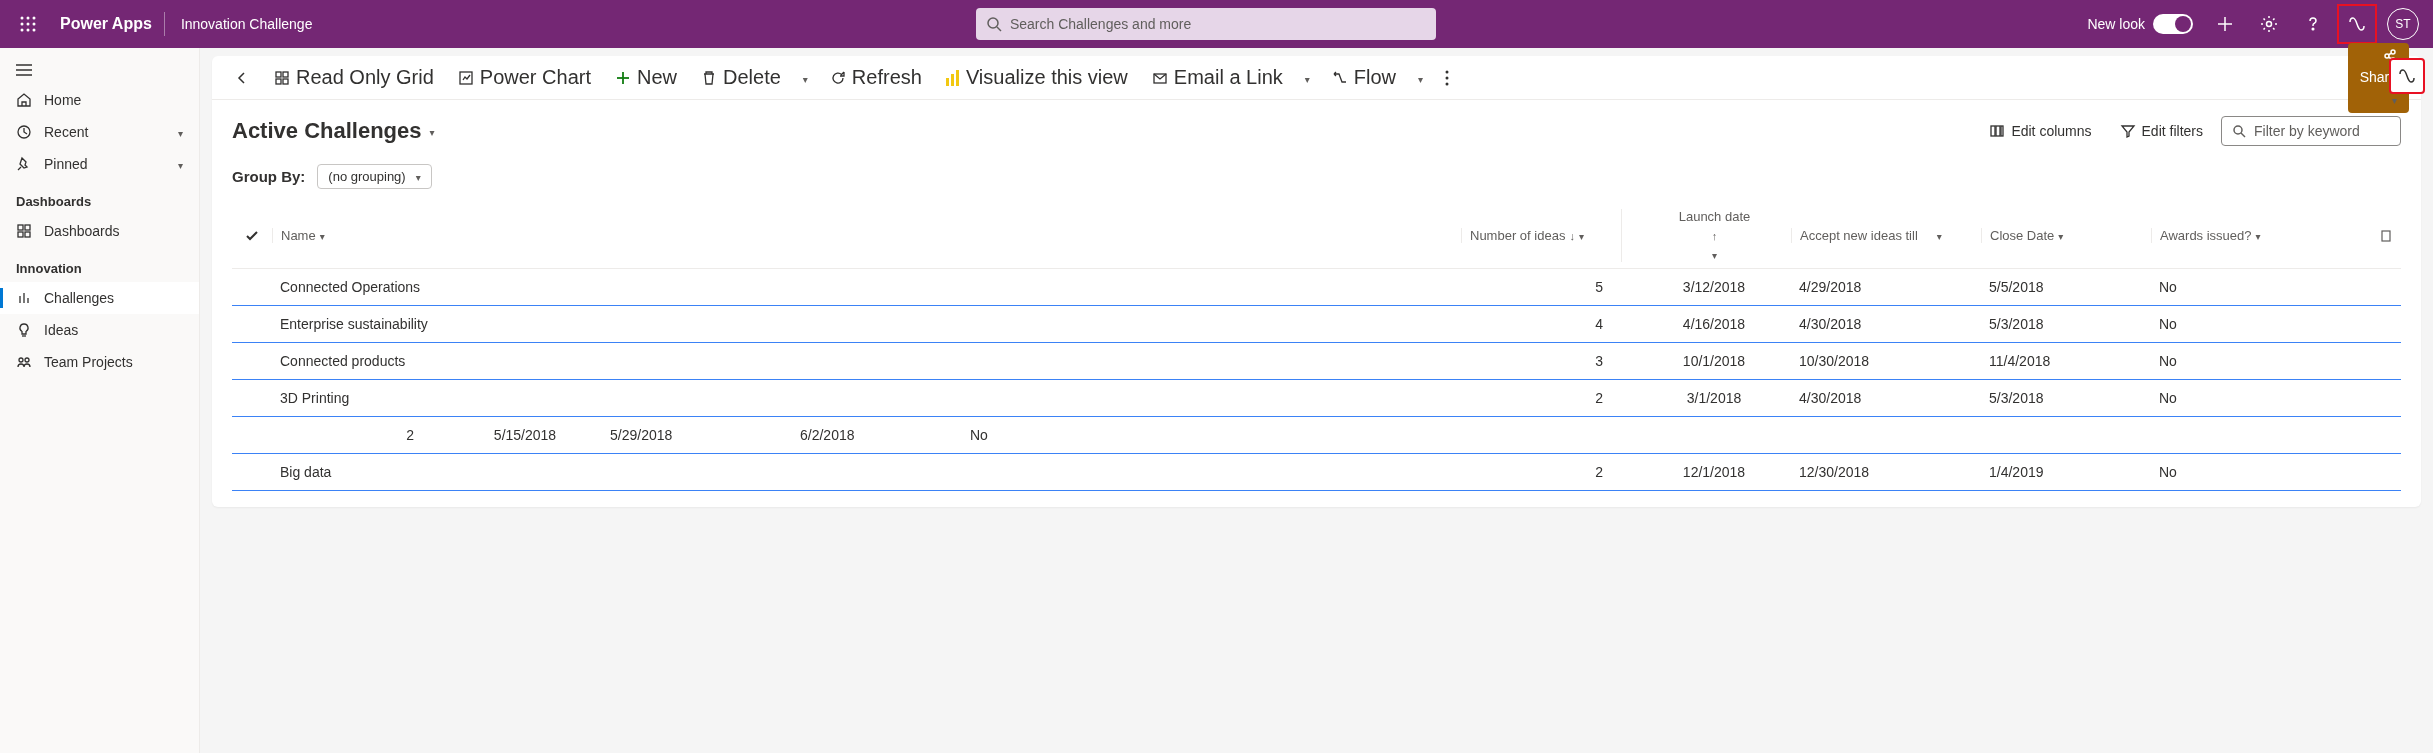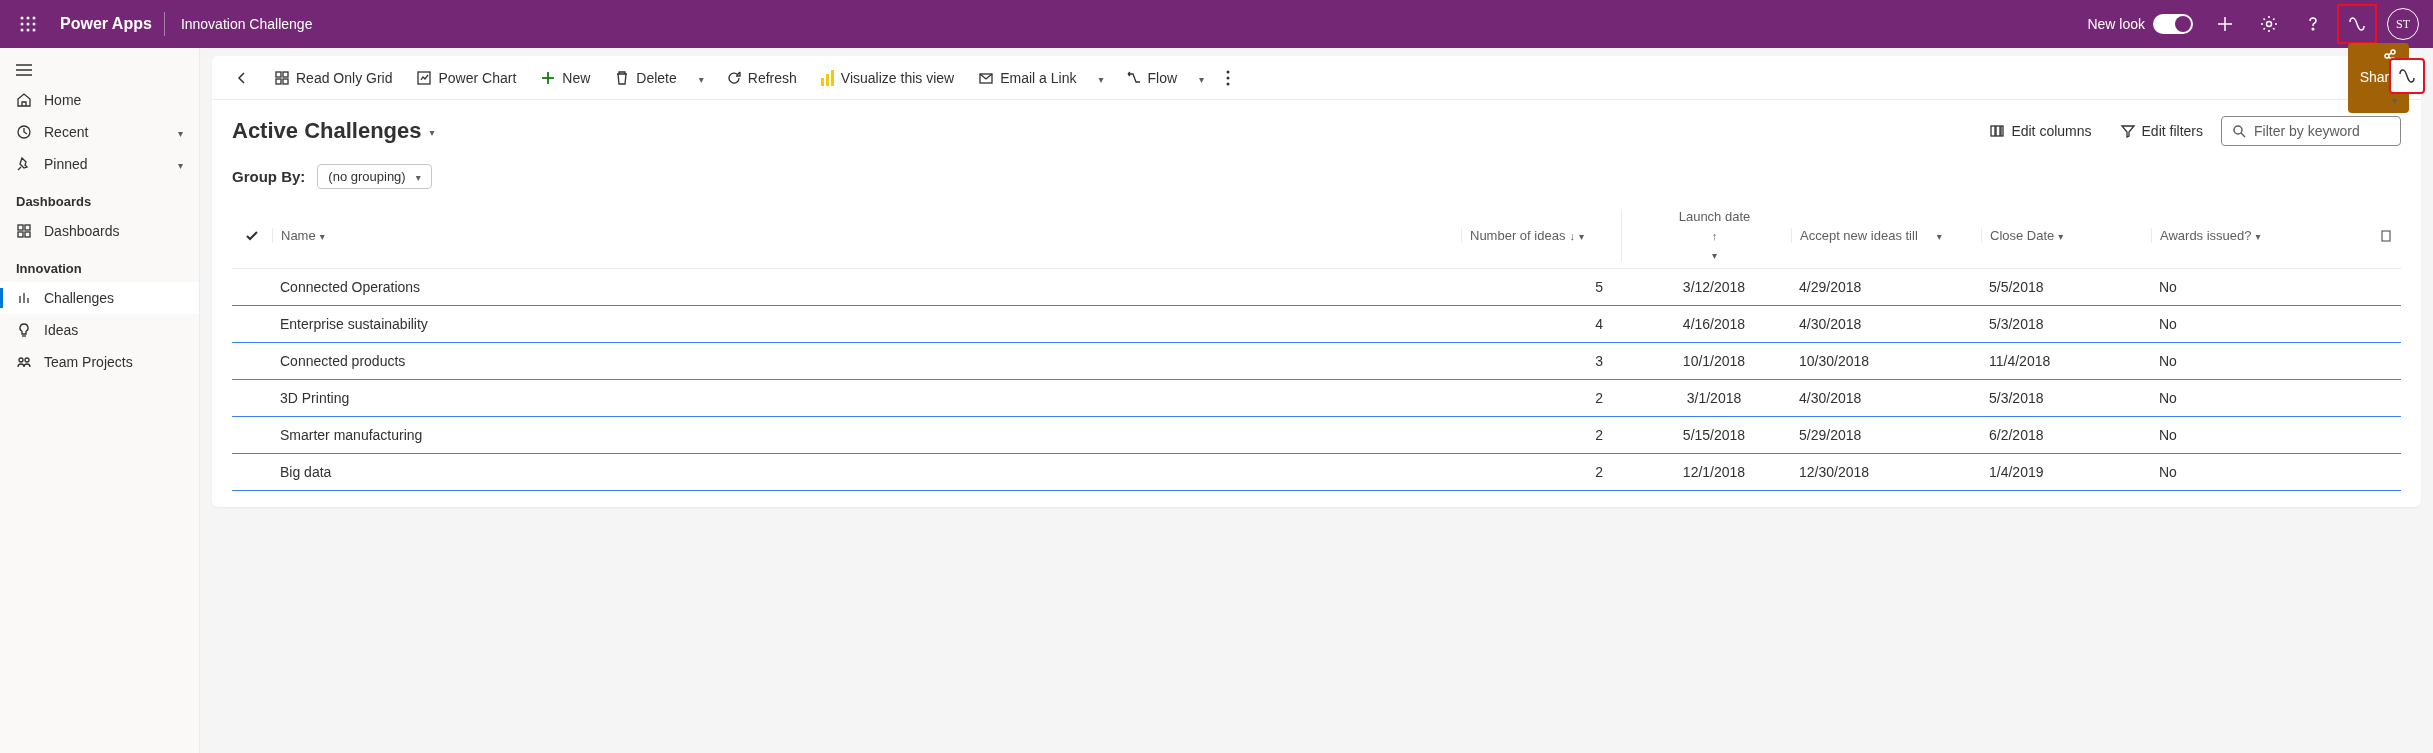--- a/index.html
+++ b/index.html
@@ -41,21 +41,21 @@
       content: ""; position: absolute; right: 2px; top: 2px; width: 16px; height: 16px;
       background: #742774; border-radius: 50%;
     }
     .top-icon-btn {
       width: 40px; height: 40px; display: flex; align-items: center; justify-content: center;
       color: #fff; cursor: pointer;
     }
     .top-icon-btn.highlighted { outline: 2px solid #e81123; outline-offset: -2px; }
     .avatar {
       width: 32px; height: 32px; border-radius: 50%; border: 1px solid #fff;
-      display: flex; align-items: center; justify-content: center; font-size: 12px; margin: 0 6px; font-family: Liberation Serif, serif;
+      display: flex; align-items: center; justify-content: center; font-size: 12px; margin: 0 6px;
     }
 
     
     .shell { display: flex; height: calc(100vh - 48px); min-height: 460px; }
 
     
     .sidebar { width: 200px; border-right: 1px solid #edebe9; padding-top: 8px; background: #faf9f8; }
     .hamburger { padding: 8px 16px; }
     .nav-item {
       display: flex; align-items: center; padding: 8px 16px; gap: 12px; cursor: pointer;
@@ -70,21 +70,21 @@
 
     
     .main { flex: 1; background: #f5f5f5; padding: 0; position: relative; }
     .cmdbar {
       background: #fff; height: 44px; display: flex; align-items: center;
       padding: 0 12px; gap: 4px; border-bottom: 1px solid #edebe9;
       margin: 8px 12px 0 12px; border-radius: 6px 6px 0 0; box-shadow: 0 1px 2px rgba(0,0,0,0.05);
     }
     .cmd-btn {
       display: flex; align-items: center; gap: 6px; padding: 6px 10px; cursor: pointer;
-      border-radius: 4px; font-size: 14px;
+      border-radius: 4px; font-size: 20px;
     }
     .cmd-btn svg { flex-shrink: 0; }
     .cmd-btn.green svg { color: #107c10; }
     .cmd-chev { padding: 6px 8px; cursor: pointer; color: #605e5c; }
     .cmd-spacer { flex: 1; }
     .share-btn {
       background: #a16207; color: #fff; border-radius: 4px; padding: 6px 12px;
       display: flex; align-items: flex-end; gap: 6px; cursor: pointer; font-size: 14px; flex-direction: column;
     }
     .copilot-pane-btn {
@@ -161,20 +161,27 @@
         <circle cx="14" cy="8" r="1.5"></circle>
         <circle cx="2" cy="14" r="1.5"></circle>
         <circle cx="8" cy="14" r="1.5"></circle>
         <circle cx="14" cy="14" r="1.5"></circle>
       </svg>
   </div>
   <div class="brand">Power Apps</div>
   <div class="divider-v"></div>
   <div class="app-title">Innovation Challenge</div>
   <div class="topbar-spacer-left"></div>
+  <div class="search-wrap">
+    <svg width="16" height="16" viewBox="0 0 16 16" fill="none" stroke="#605e5c" stroke-width="1.5">
+        <circle cx="7" cy="7" r="5"></circle>
+        <line x1="11" y1="11" x2="15" y2="15"></line>
+      </svg>
+    <span>Search Challenges and more</span>
+  </div>
   <div class="topbar-spacer-right"></div>
   <div class="topbar-right">
     <div class="newlook">
       <span>New look</span>
       <div class="toggle"></div>
     </div>
     <div class="top-icon-btn">
       <svg width="18" height="18" viewBox="0 0 18 18" stroke="currentColor" stroke-width="1.5">
           <line x1="9" y1="2" x2="9" y2="16"></line>
           <line x1="2" y1="9" x2="16" y2="9"></line>
@@ -475,21 +482,20 @@
               <div class="col-name">3D Printing</div>
               <div class="col-ideas">2</div>
               <div class="col-launch">3/1/2018</div>
               <div class="col-accept">4/30/2018</div>
               <div class="col-close">5/3/2018</div>
               <div class="col-awards">No</div>
               <div class="col-end"></div>
             </div>
             <div class="grid-row">
               <div class="col-check"></div>
-              <div class="col-name">Smarter manufacturing</div>
               <div class="col-ideas">2</div>
               <div class="col-launch">5/15/2018</div>
               <div class="col-accept">5/29/2018</div>
               <div class="col-close">6/2/2018</div>
               <div class="col-awards">No</div>
               <div class="col-end"></div>
             </div>
             <div class="grid-row">
               <div class="col-check"></div>
               <div class="col-name">Big data</div>

